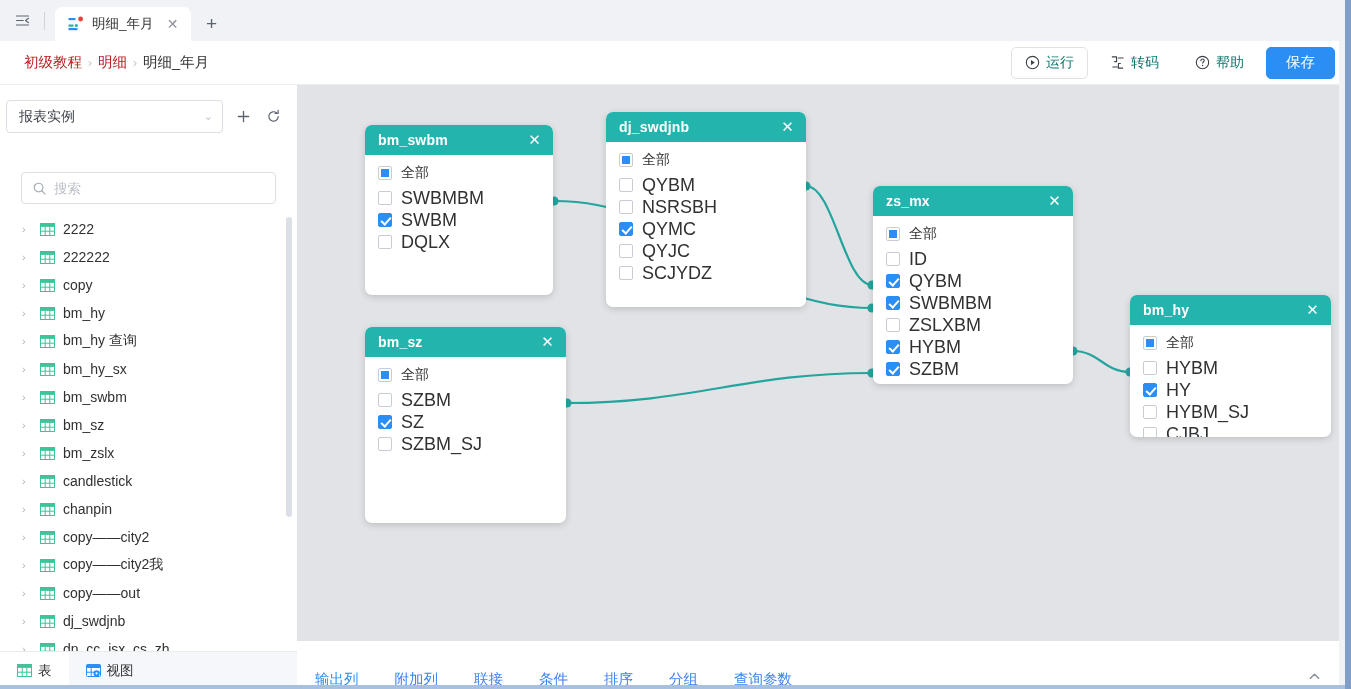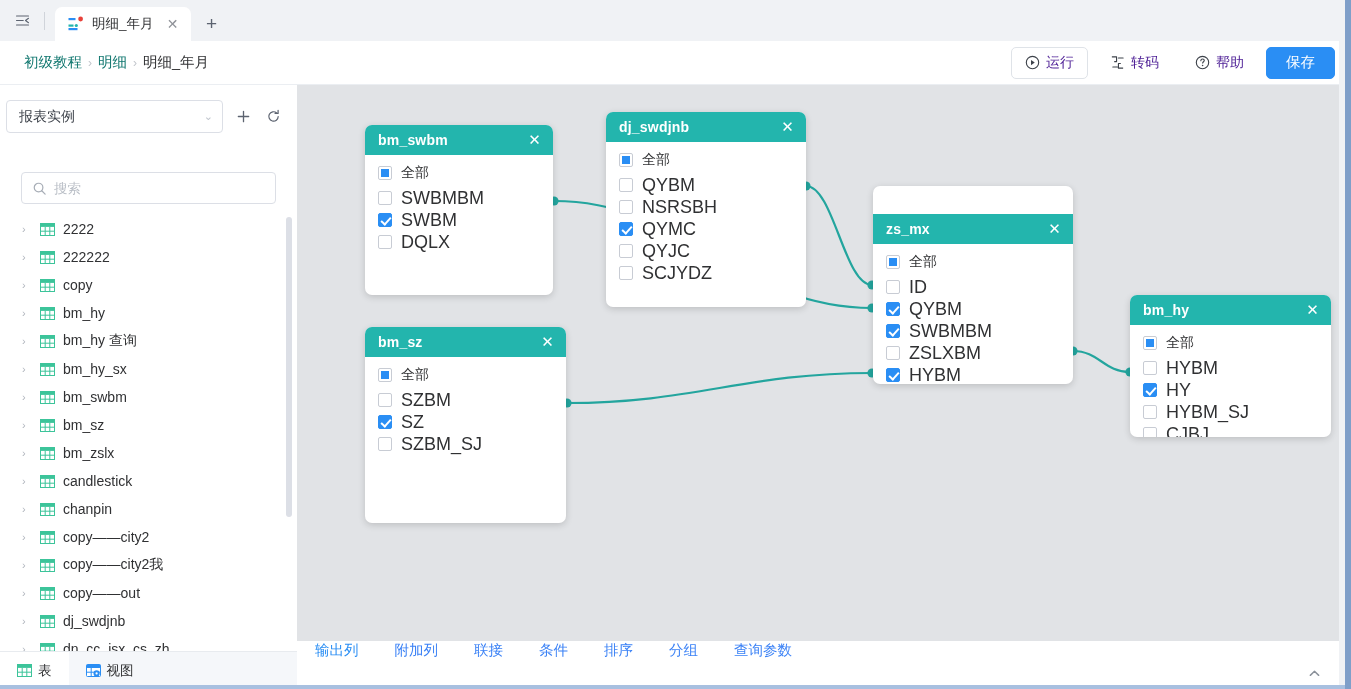--- a/index.html
+++ b/index.html
@@ -40,28 +40,28 @@
     font-size: 19px; border-radius: 4px; cursor: pointer;
   }
 
   
   .header {
     position: absolute; left: 0; top: 41px; width: 1351px; height: 44px;
     background: #fff; display: flex; align-items: center;
     padding: 0 16px 0 24px; border-bottom: 1px solid #ebeef2;
   }
   .crumbs { display: flex; align-items: center; font-size: 14.5px; gap: 6px; }
-  .crumb { color: #0f766e; cursor: pointer; }
+  .crumb { color: #b91c1c; cursor: pointer; }
   .crumb.active { color: #303133; cursor: default; }
   .crumb-sep { color: #c2c6cc; font-size: 12px; }
   .hdr-actions { margin-left: auto; display: flex; align-items: center; gap: 8px; }
   .btn {
     display: flex; align-items: center; gap: 6px; font-size: 14px;
     height: 32px; padding: 0 13px; border-radius: 5px; cursor: pointer;
-    color: #4c1d95; background: transparent; border: 1px solid transparent;
+    color: #0f766e; background: transparent; border: 1px solid transparent;
     white-space: nowrap;
   }
   .btn.outlined { border-color: #dfe3e8; background: #fff; }
   .btn.primary {
     background: #2a8ef4; color: #fff; border-color: #2a8ef4;
     padding: 0 19px; font-size: 14.5px;
   }
   .ic { width: 15px; height: 15px; flex: none; display: block; }
 
   
@@ -157,21 +157,21 @@
     border-width: 0 2px 2px 0; transform: rotate(42deg);
   }
   .cb.indet::after {
     content: ""; position: absolute; left: 2px; top: 2px;
     width: 8px; height: 8px; background: #2a8ef4;
   }
 
   
   .bottombar {
     position: absolute; left: 297px; top: 641px; width: 1048px; height: 48px;
-    background: #fff; display: flex; align-items: flex-start; padding: 0 18px 0 0; flex-direction: column;
+    background: #fff; display: flex; align-items: flex-end; padding: 0 18px 0 0;
   }
   .btabs { display: flex; align-items: center; }
   .btab {
     font-size: 14.5px; color: #3b82f6; padding: 0 18px; cursor: pointer;
     white-space: nowrap;
   }
   .btab.active { color: #2a8ef4; }
   .collapse-btn {
     margin-left: auto; width: 26px; height: 26px; display: flex;
     align-items: center; justify-content: center; color: #8a9099; cursor: pointer;
@@ -555,21 +555,21 @@
               <span class="cb checked"></span>
               <span>SZ</span>
             </div>
             <div class="fld">
               <span class="cb"></span>
               <span>SZBM_SJ</span>
             </div>
           </div>
         </div>
         <div class="card" style="left: 576px; top: 101px; width: 200px; height: 198px;">
-          <div class="card-head" style="background: rgb(35, 181, 173); margin-top: 28px;">
+          <div class="card-head" style="background: rgb(35, 181, 173);">
             <span class="card-title">zs_mx</span>
             <span class="card-x">✕</span>
           </div>
           <div class="card-body">
             <div class="fld all">
               <span class="cb indet"></span>
               <span>全部</span>
             </div>
             <div class="fld">
               <span class="cb"></span>

